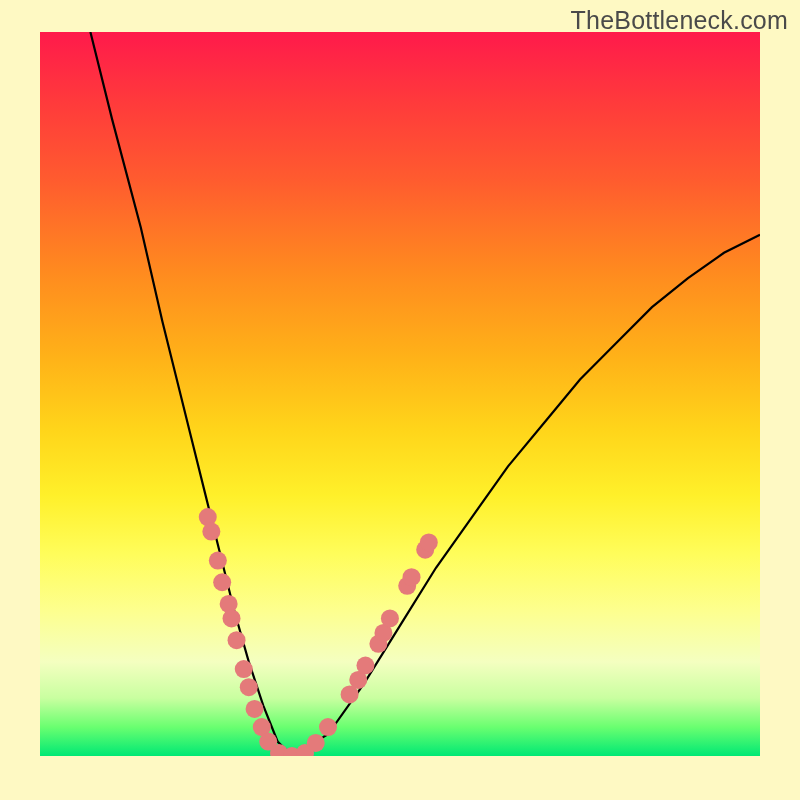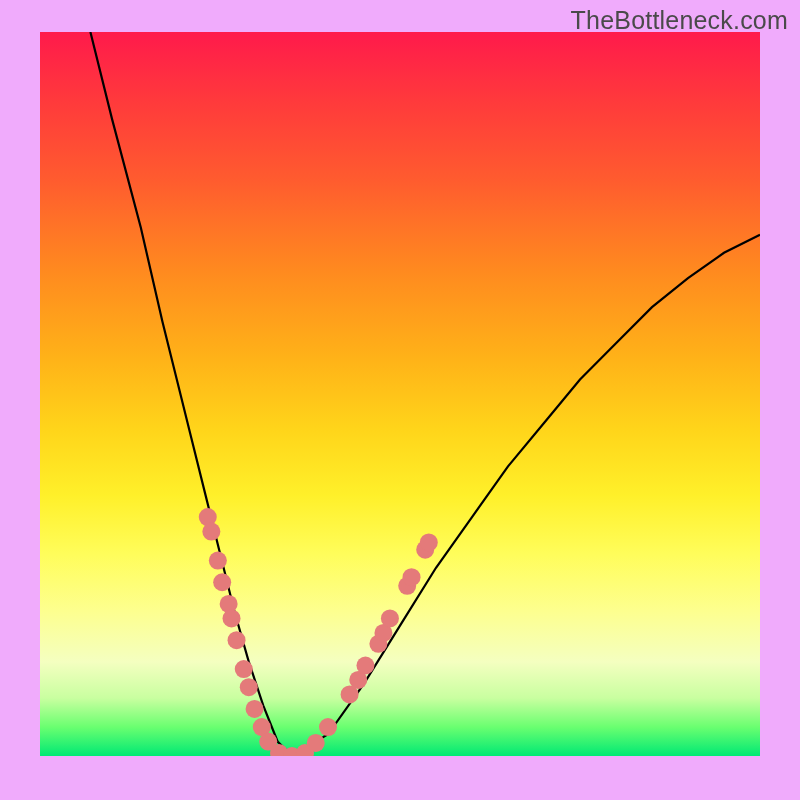--- a/index.html
+++ b/index.html
@@ -7,21 +7,21 @@
     padding: 0;
     width: 800px;
     height: 800px;
     background: #000;
     font-family: Arial, Helvetica, sans-serif;
   }
   .frame {
     position: relative;
     width: 800px;
     height: 800px;
-    background: #f0abfc;
+    background: #fef9c3;
   }
   .plot-area {
     position: absolute;
     left: 40px;
     top: 32px;
     width: 720px;
     height: 724px;
     background: linear-gradient(to bottom,
       #ff1a4b 0%,
       #ff3b3b 10%,

